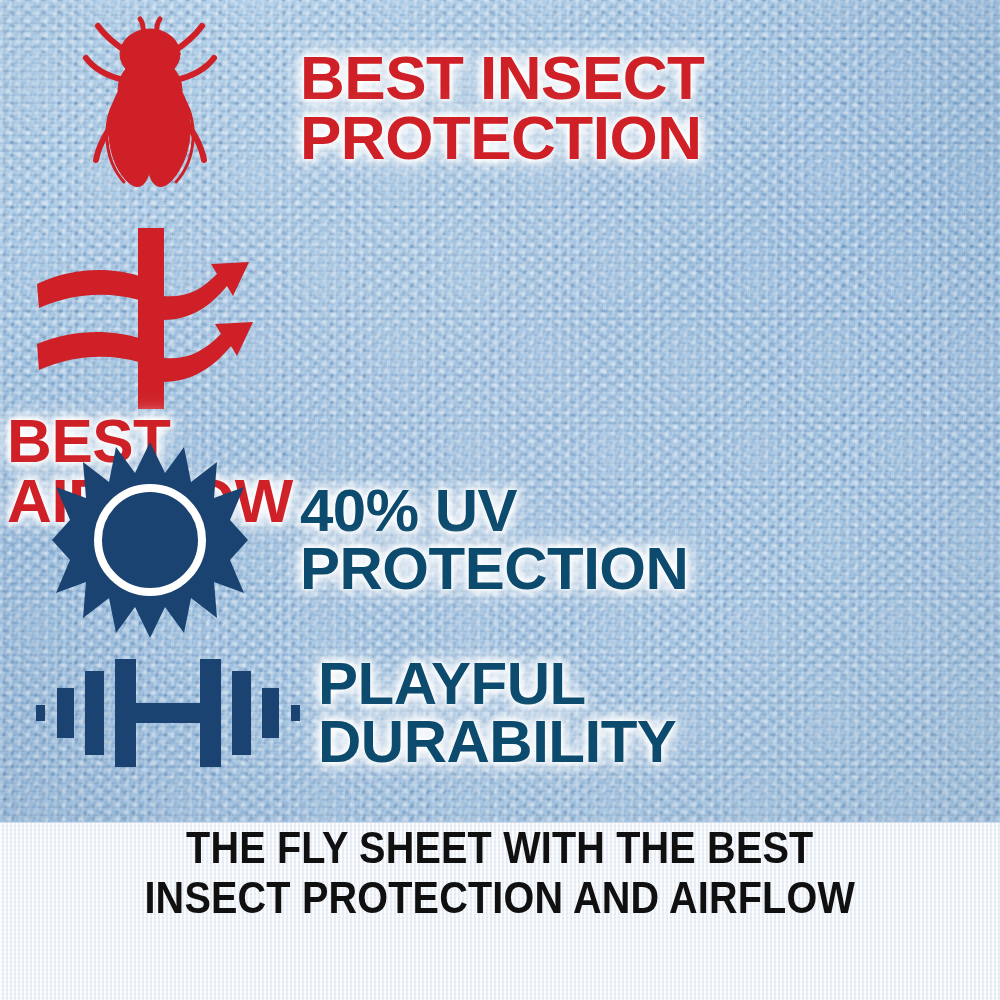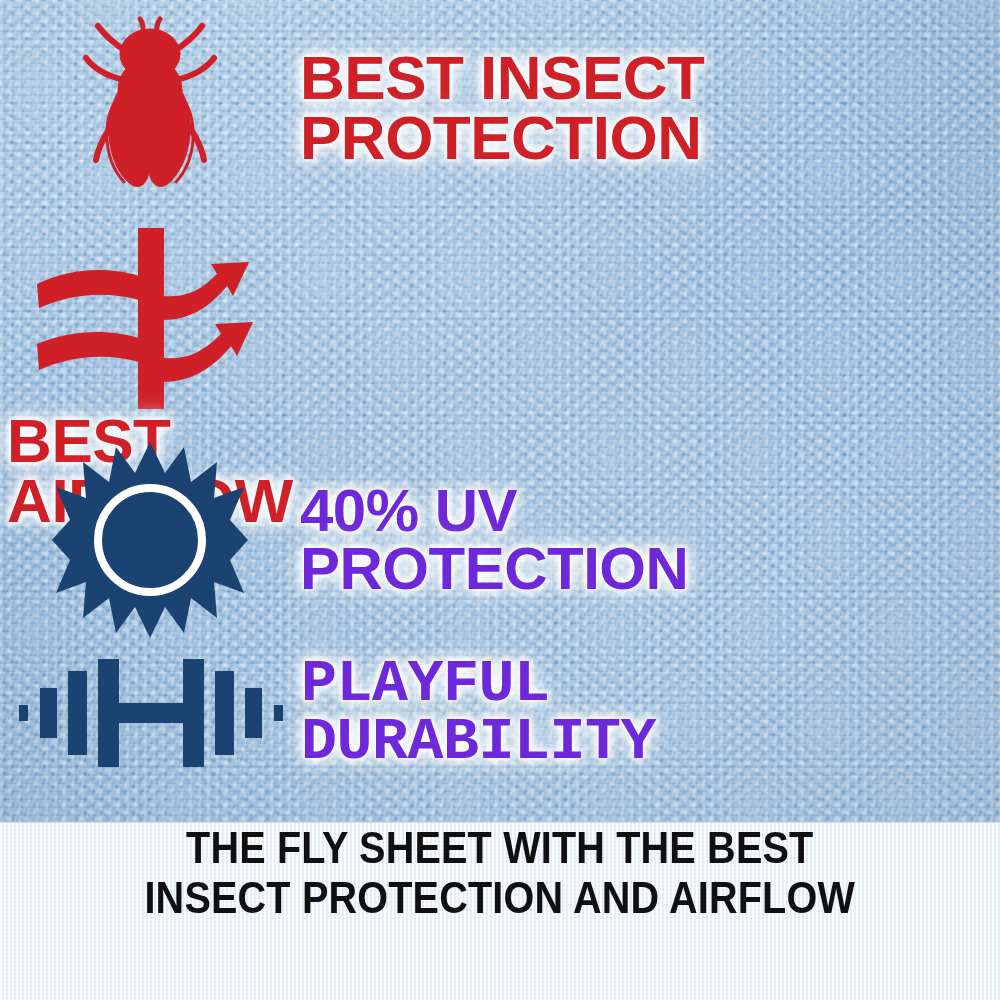--- a/index.html
+++ b/index.html
@@ -95,30 +95,30 @@
     letter-spacing: -0.5px;
     white-space: pre-line;
   }
   .feature-text.red {
     color: #CF2027;
     text-shadow:
       0 0 7px #ffffff, 0 0 7px #ffffff, 0 0 12px #ffffff,
       0 0 18px rgba(255,255,255,0.95), 0 0 26px rgba(255,255,255,0.8);
   }
   .feature-text.navy {
-    color: #6d28d9;
+    color: #0c4a6e;
     text-shadow:
       0 0 7px #ffffff, 0 0 7px #ffffff, 0 0 12px #ffffff,
       0 0 18px rgba(255,255,255,0.95), 0 0 26px rgba(255,255,255,0.8);
   }
 
   #row-insect  { left: 0;  top:   8px; }
   #row-airflow { left: 0;  top: 226px; flex-direction: column; }
   #row-uv      { left: 0;  top: 440px; }
-  #row-durab   { left: 1px;  top: 648px; font-family: Liberation Mono, monospace; }
+  #row-durab   { left: 18px;  top: 648px; }
 
   #row-insect  .feature-text { font-size: 62px; }
   #row-airflow .feature-text { font-size: 62px; }
   #row-uv      .feature-text { font-size: 60px; }
   #row-durab   .feature-text { font-size: 60px; }
 
   
   .banner {
     position: absolute;
     left: 0;

